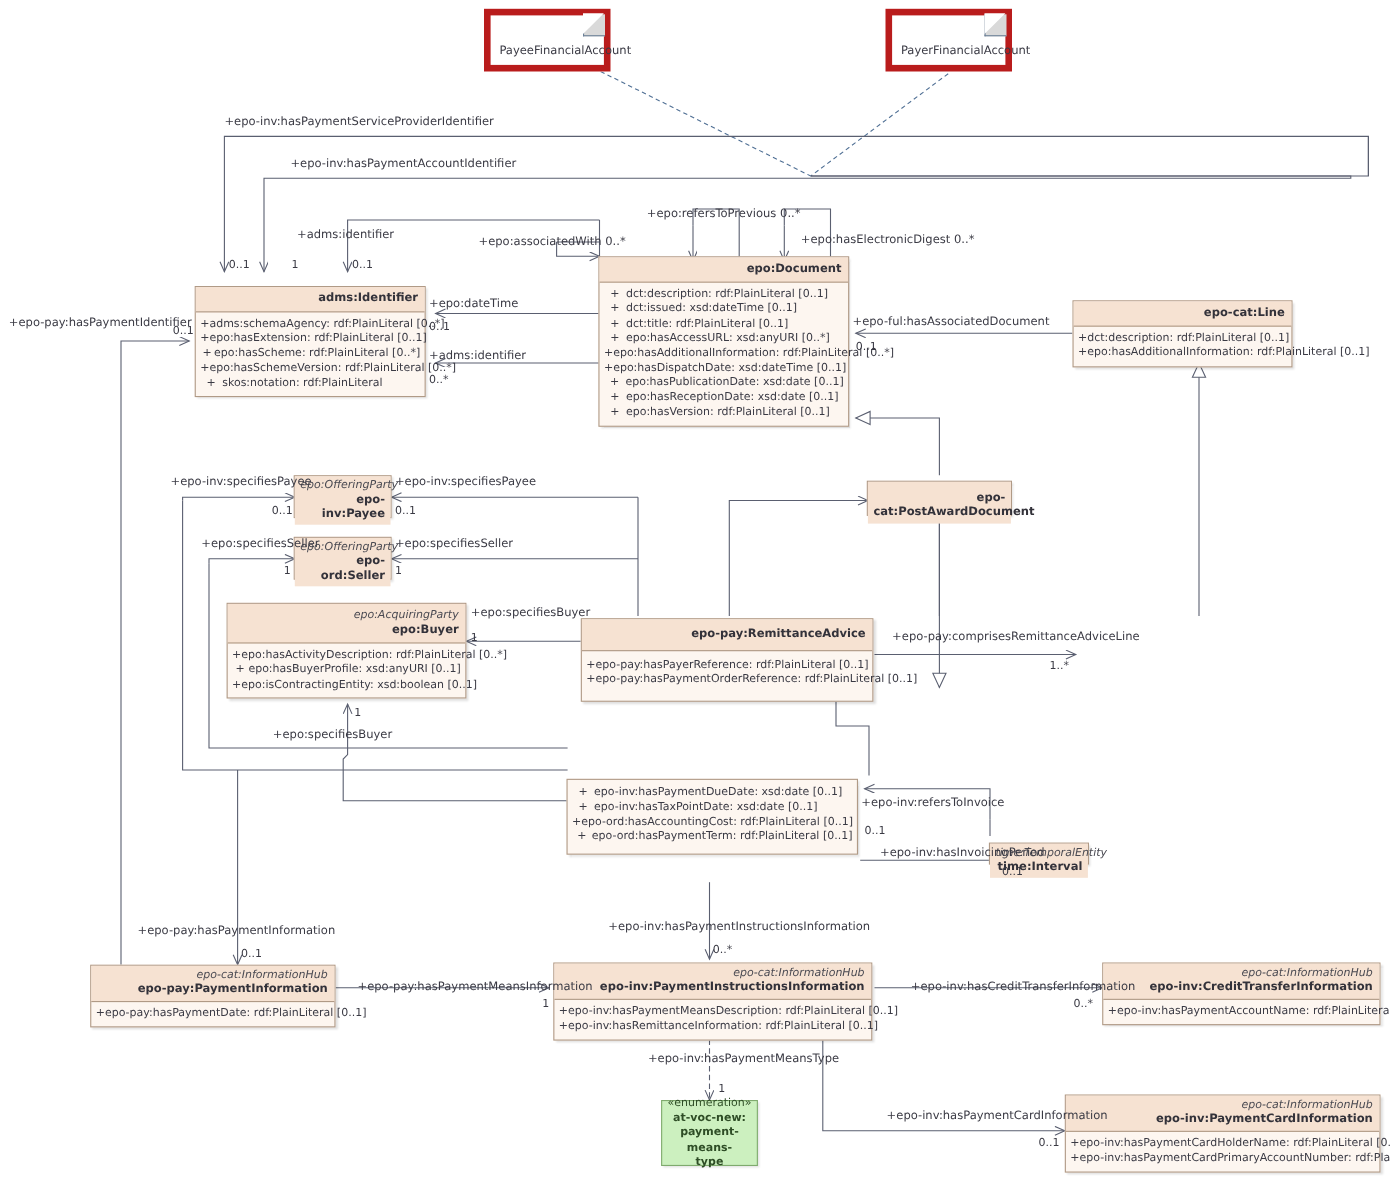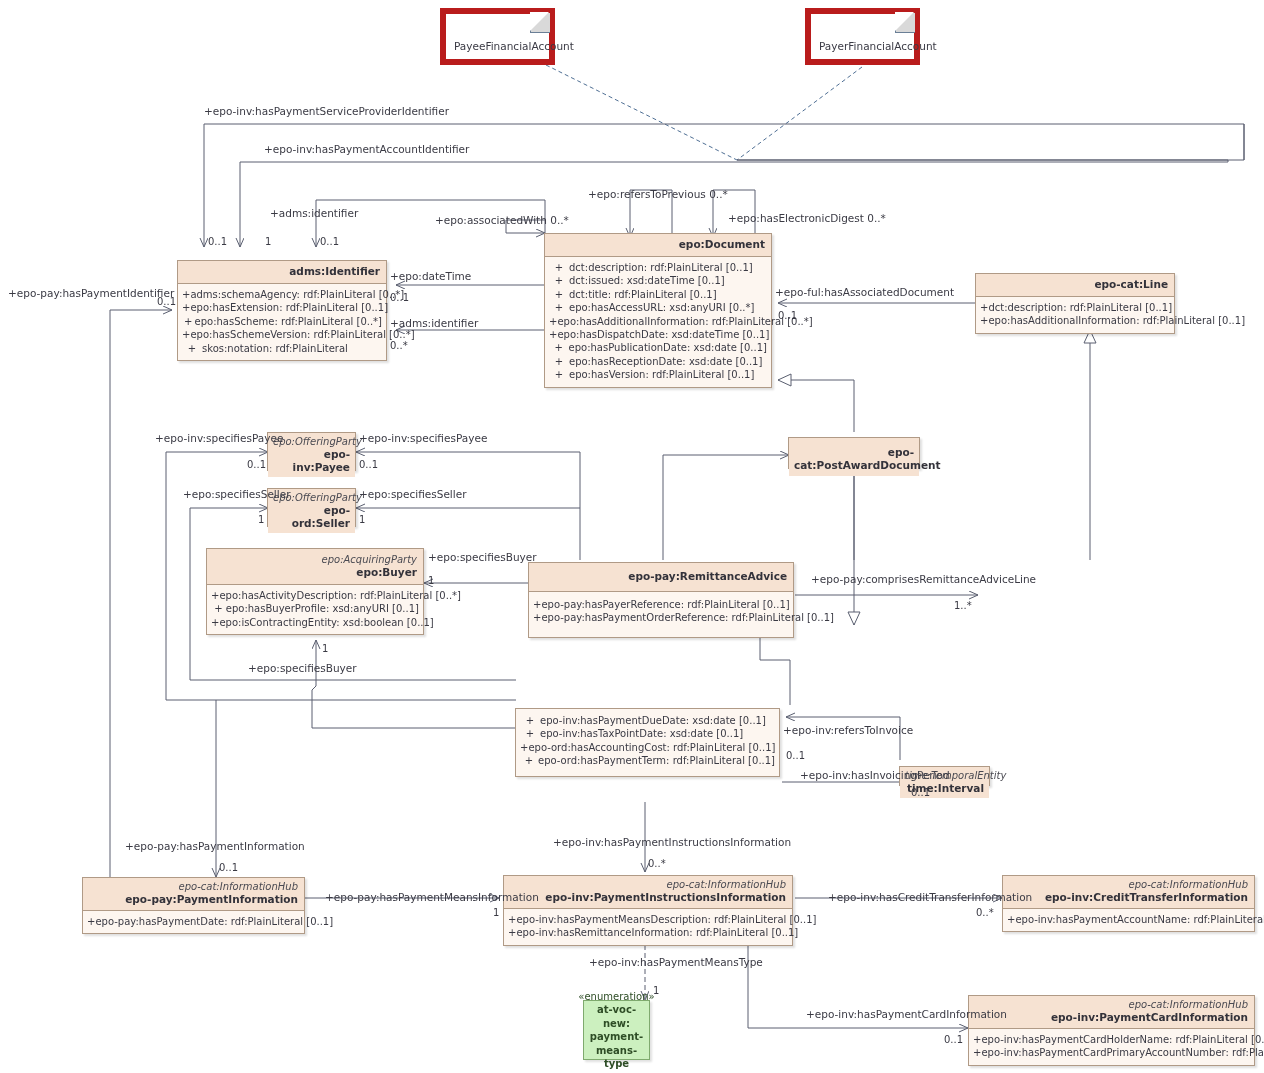--- a/index.html
+++ b/index.html
@@ -362,21 +362,21 @@
           <span class="plus">+</span>
           <span>epo-inv:hasPaymentCardHolderName: rdf:PlainLiteral [0..1]</span>
         </div>
       <div class="attr">
           <span class="plus">+</span>
           <span>epo-inv:hasPaymentCardPrimaryAccountNumber: rdf:PlainLiteral</span>
         </div>
     </div>
   </div>
 
-  <div class="enumbox" style="left:583px;top:1000px;width:67px;height:60px;">
+  <div class="enumbox" style="left:601px;top:1000px;width:88px;height:60px;">
     <div class="st">«enumeration»</div>
     <div>at-voc-new:</div>
     <div>payment-means-</div>
     <div>type</div>
   </div>
 
   <div class="lbl" style="left:204px;top:106px;">+epo-inv:hasPaymentServiceProviderIdentifier</div>
   <div class="lbl" style="left:264px;top:144px;">+epo-inv:hasPaymentAccountIdentifier</div>
   <div class="lbl" style="left:270px;top:208px;">+adms:identifier</div>
   <div class="lbl" style="left:435px;top:215px;">+epo:associatedWith 0..*</div>

